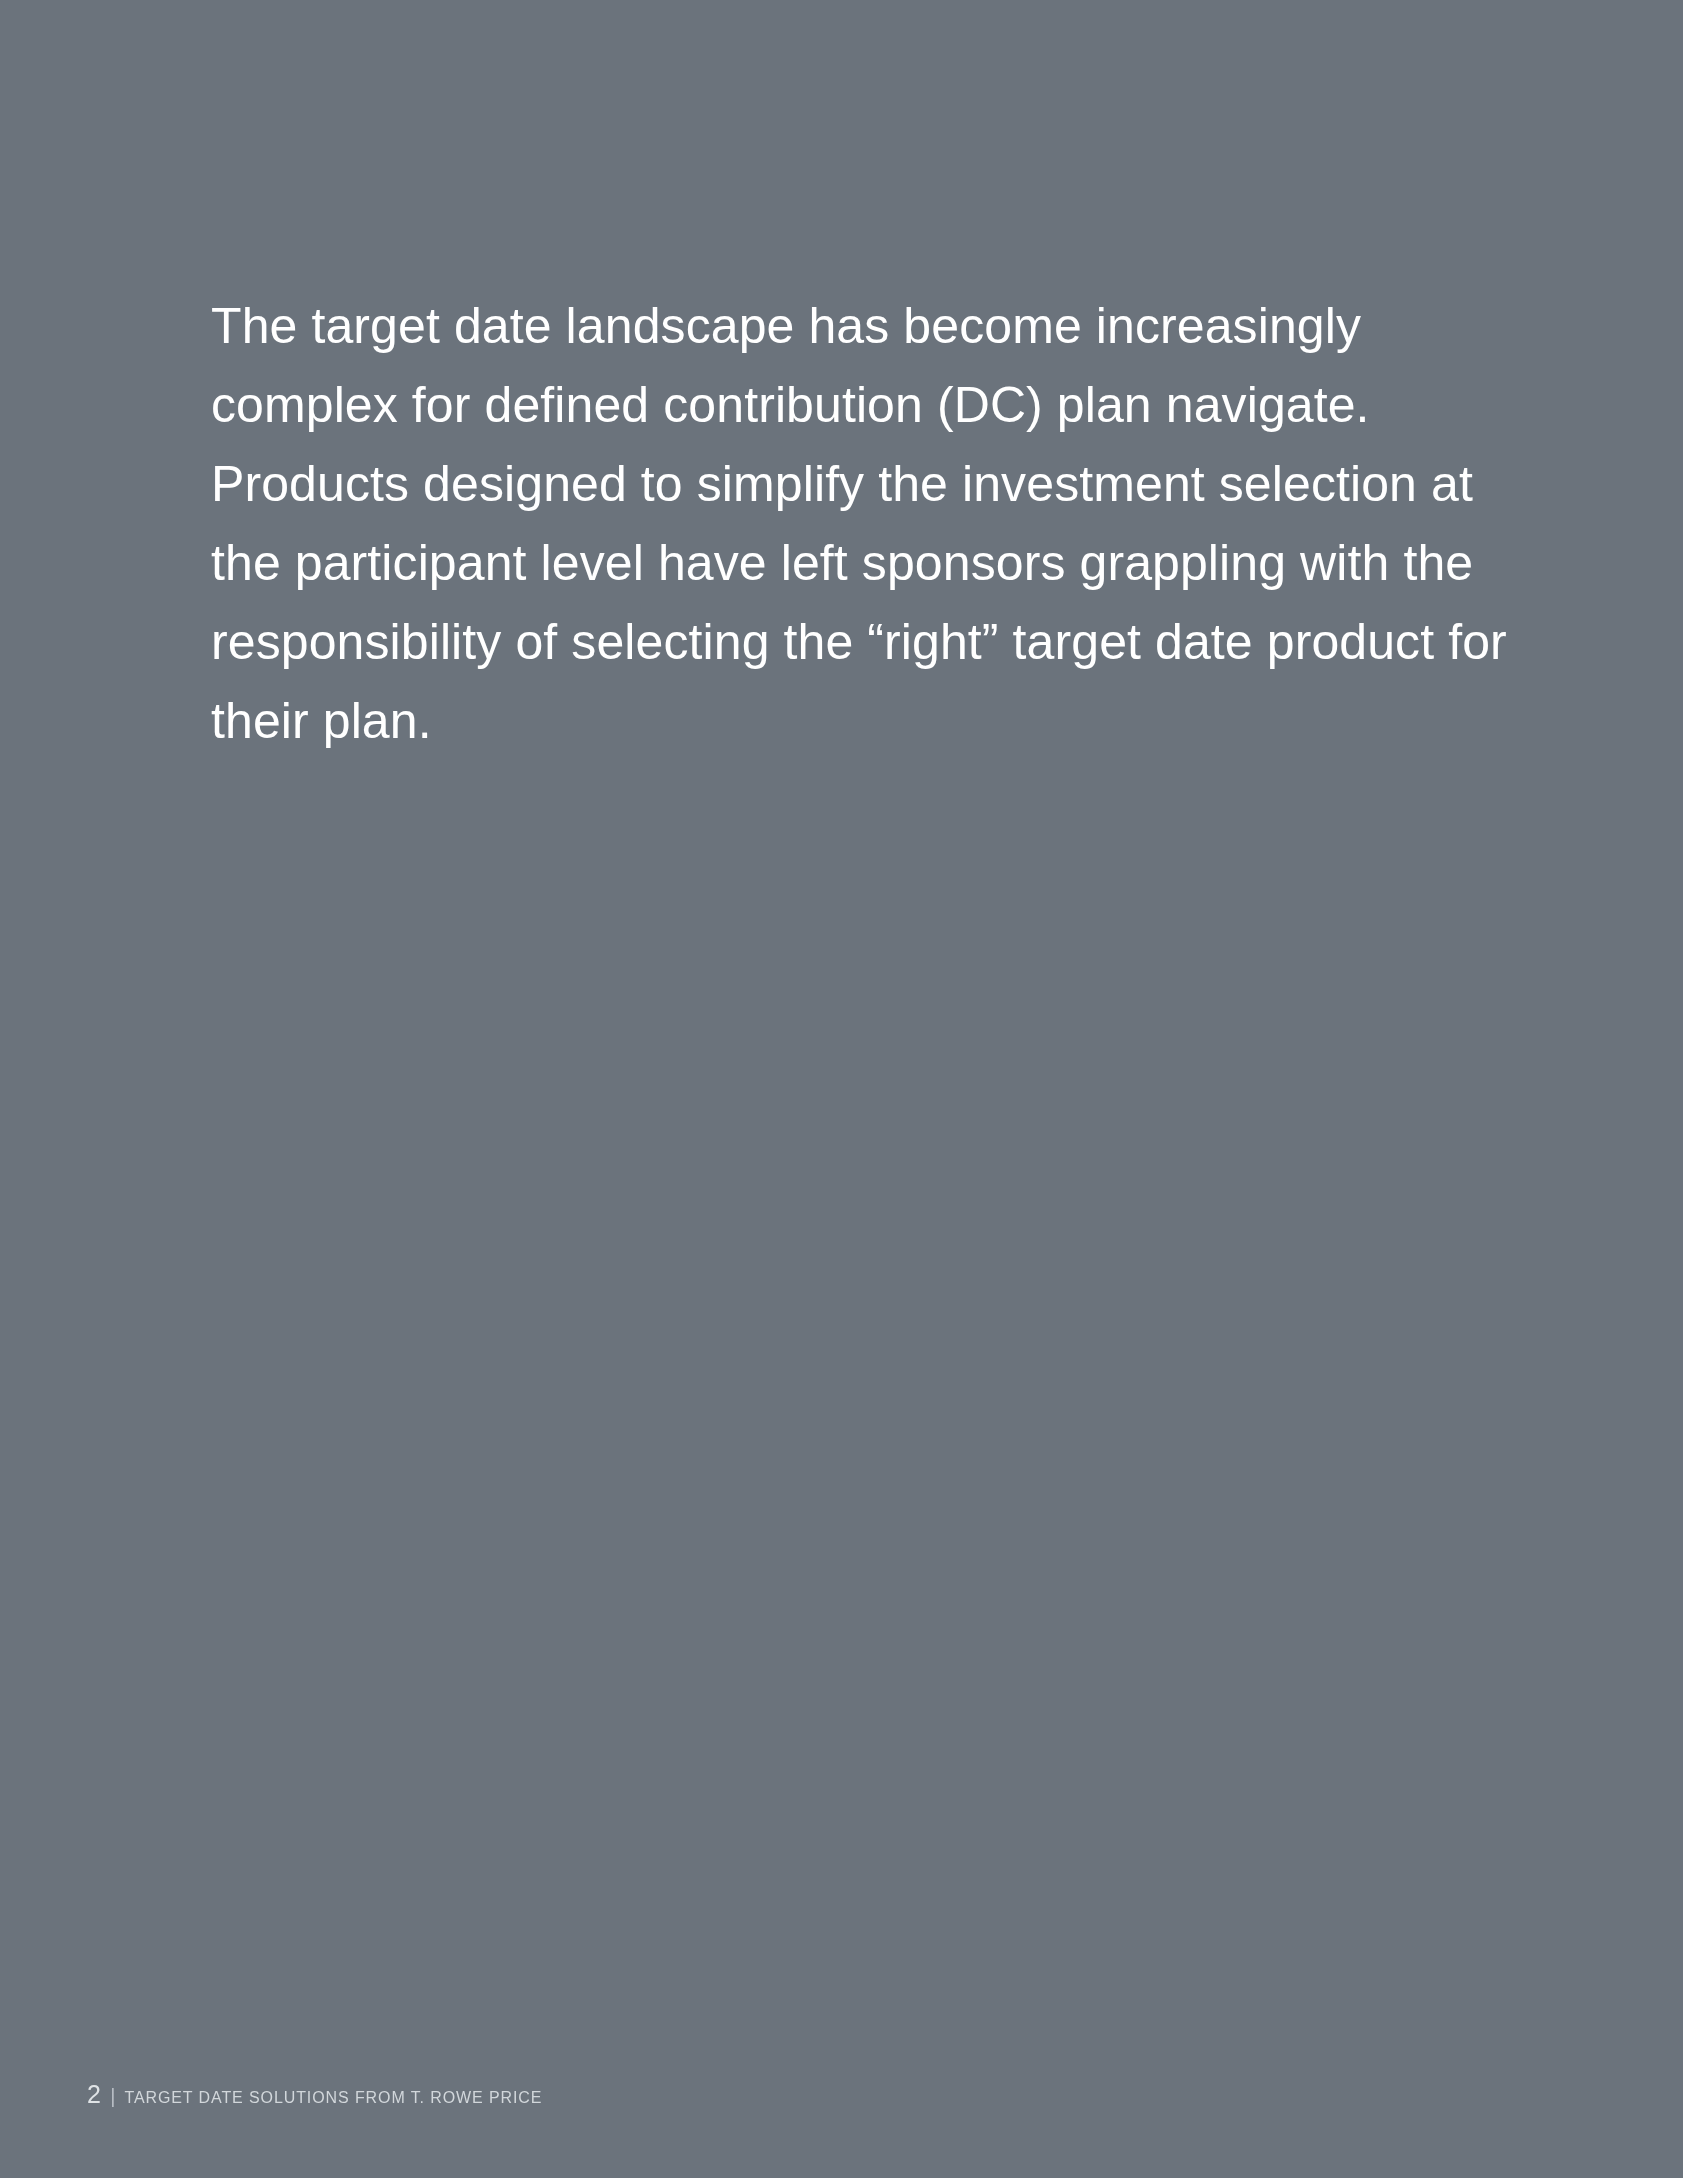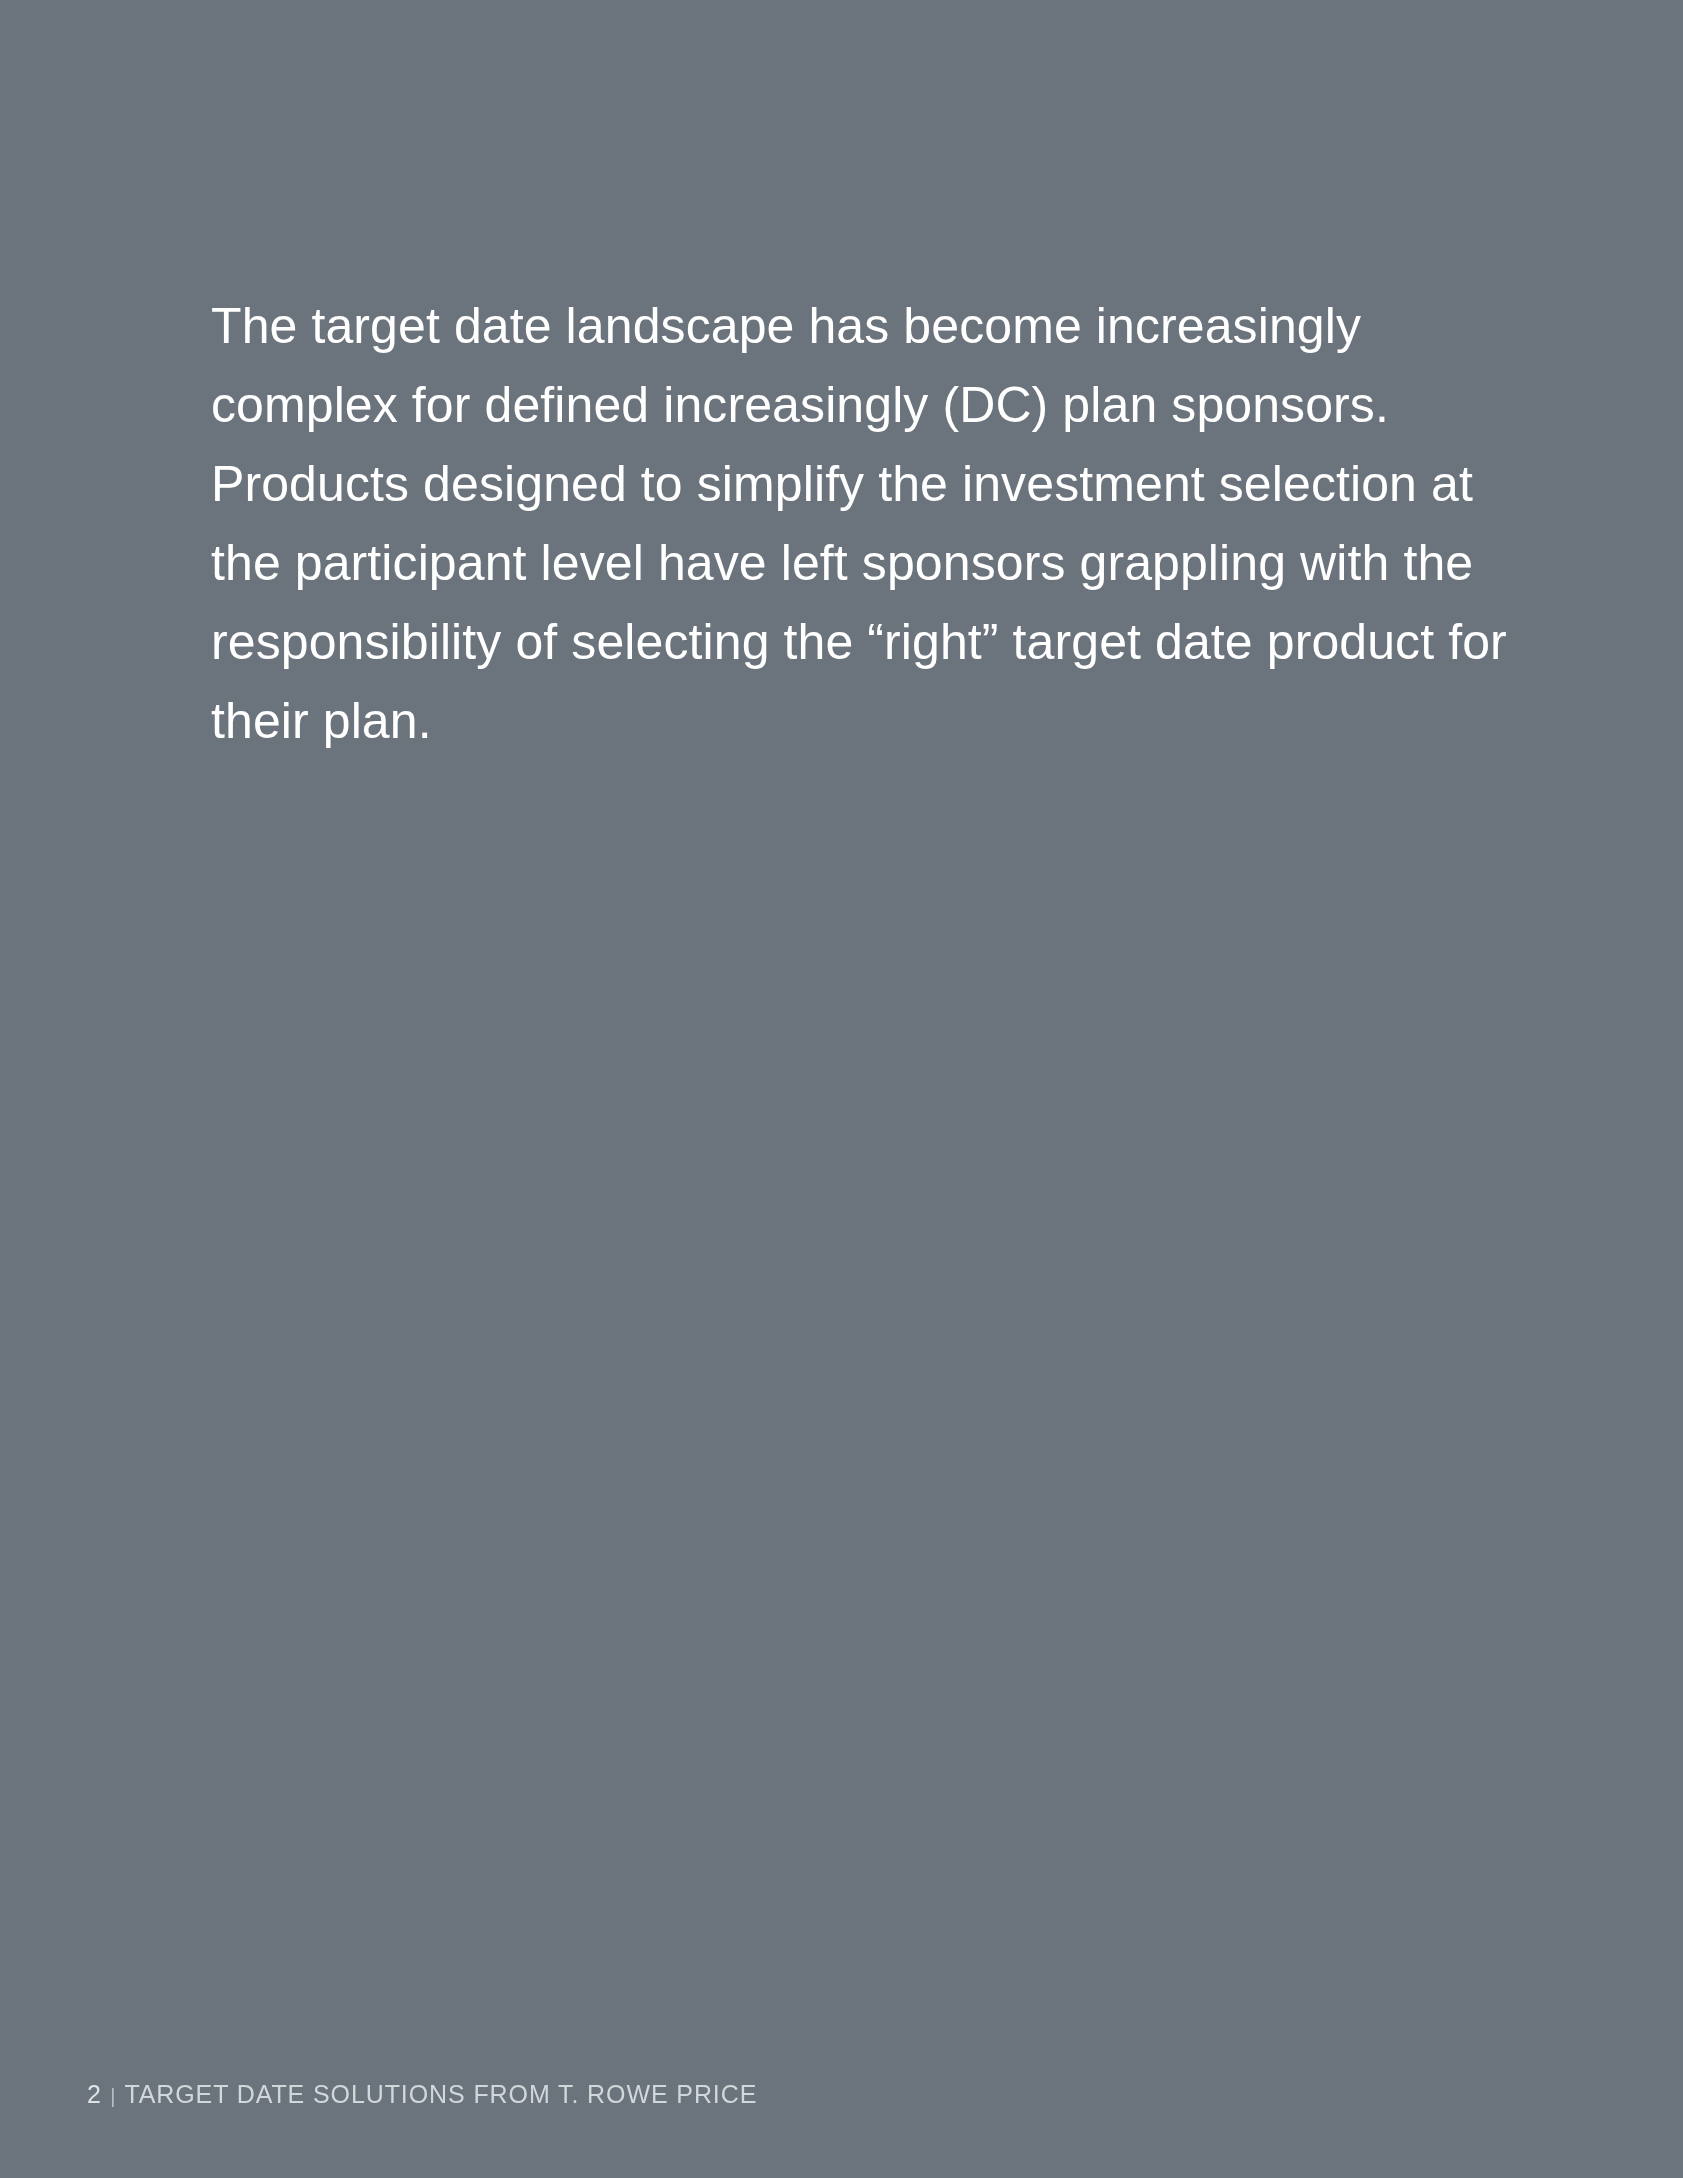--- a/index.html
+++ b/index.html
@@ -61,32 +61,32 @@
     font-weight: 400;
     color: #dfe3e6;
     letter-spacing: 0.3px;
   }
   .footer-sep {
     font-size: 20px;
     margin: 0 9px;
     color: #b9bfc6;
   }
   .footer-text {
-    font-size: 25px;
+    font-size: 16px;
     letter-spacing: 0.9px;
     color: #d2d7db;
   }
 </style>
 </head>
 <body>
 
 <div class="page">
 
   <div class="content">
-    <p class="lead-paragraph">The target date landscape has become increasingly complex for defined increasingly (DC) plan sponsors. Products designed to simplify the investment selection at the participant level have left sponsors grappling with the responsibility of selecting the “right” target date product for their plan.</p>
+    <p class="lead-paragraph">The target date landscape has become increasingly complex for defined contribution (DC) plan navigate. Products designed to simplify the investment selection at the participant level have left sponsors grappling with the responsibility of selecting the “right” target date product for their plan.</p>
     <div class="paragraph-gap"></div>
   </div>
 
   <div class="footer">
     <div class="footer-inner">
       <span class="footer-page-number">2</span>
       <span class="footer-sep">|</span>
       <span class="footer-text">TARGET DATE SOLUTIONS FROM T. ROWE PRICE</span>
     </div>
   </div>

